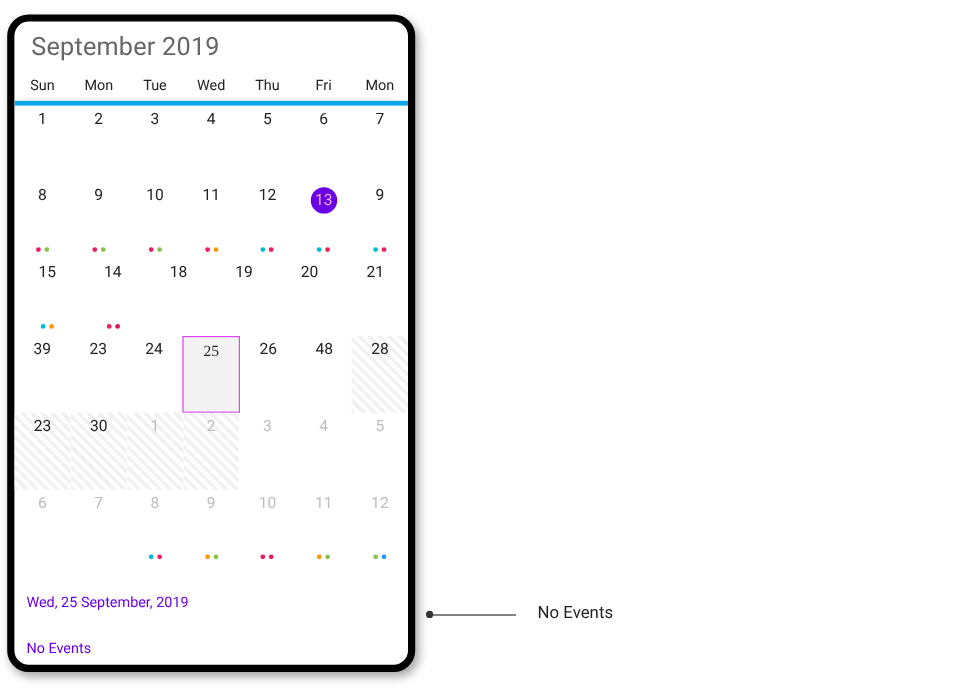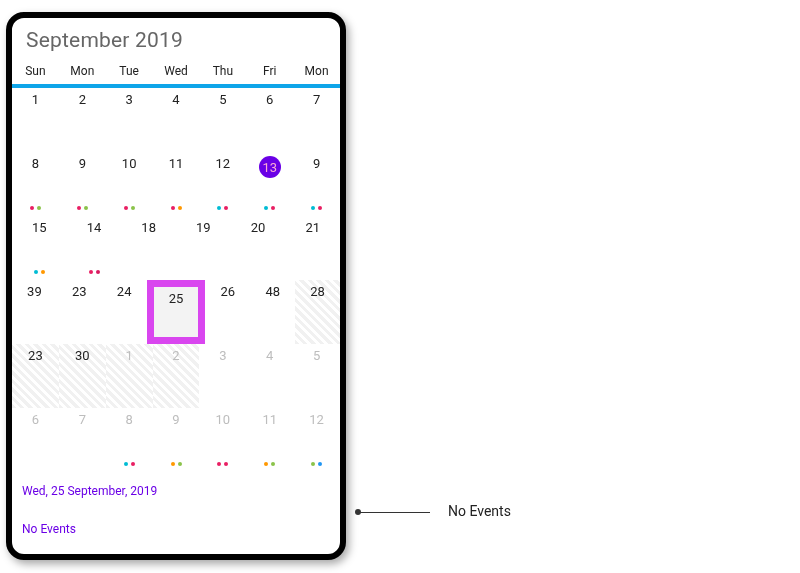--- a/index.html
+++ b/index.html
@@ -71,40 +71,41 @@
     border-radius: 50%;
     display: inline-flex;
     width: 22px;
     height: 22px;
     align-items: center;
     justify-content: center;
     line-height: 1;
   }
   .date-cell.shaded {
     background: #f3f3f3;
-    border: 7px solid #d946ef;
+    border: 1px solid #d946ef;
+    font-family: Liberation Serif, serif;
   }
   .date-cell.hatched::before {
     content:"";
     position:absolute;
     left:0;top:0;right:0;bottom:0;
     background: repeating-linear-gradient(45deg, #f1f1f1 0 3px, #fff 3px 6px);
     z-index:0;
   }
   .date-cell .date-num { position: relative; z-index:1; display:inline-block;}
   .date-cell .dots { position: absolute; bottom: 6px; left:0; right:0; display:flex; justify-content:center; gap:3px; z-index:1;}
   .dot { width:4px; height:4px; border-radius:50%; display:inline-block; }
   .dot-pink { background:#e91e63;}
   .dot-green { background:#8bc34a;}
   .dot-orange { background:#ff9800;}
   .dot-cyan { background:#00bcd4;}
   .dot-blue { background:#2196f3;}
   .dot-magenta { background:#d81b60;}
   .agenda {
-    margin-top: 4px;
+    margin-top: 15px;
     padding: 4px 10px 0 10px;
   }
   .agenda-date {
     color: #6a00e6;
     font-size: 12px;
     padding: 4px 0 4px 0;
   }
   .agenda-empty {
     color: #6a00e6;
     font-size: 12px;

